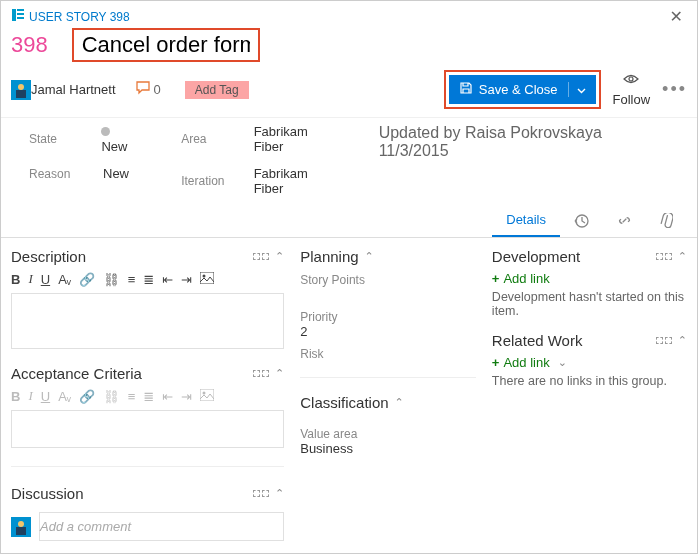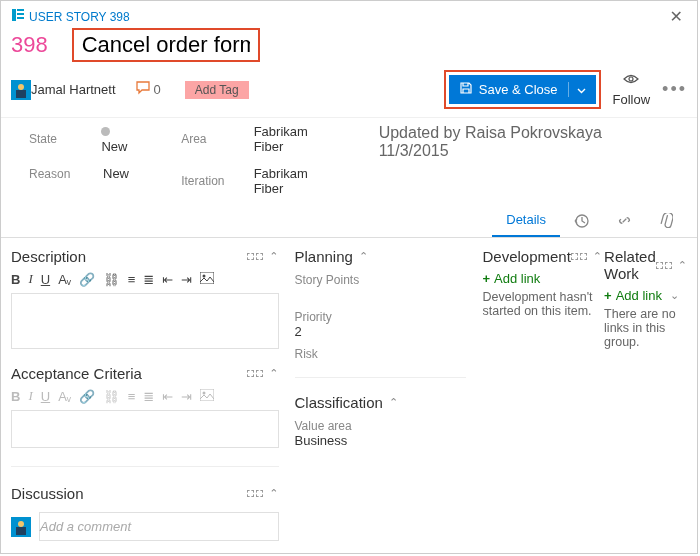--- a/index.html
+++ b/index.html
@@ -37,21 +37,21 @@
   .updated { margin-left: auto; color: #666; font-size: 16px; }
   
   .tabstrip { display: flex; justify-content: flex-end; border-bottom: 1px solid #ddd; padding: 0 10px; margin-top: 2px;}
   .tab { padding: 8px 14px; color: #777; cursor: pointer; display:flex; align-items:center;}
   .tab.active { color: #0078D7; border-bottom: 2px solid #0078D7; }
   .tab.icon-only svg { display:block; }
   
   .body { display: flex; padding: 10px; gap: 16px; }
   .colL { flex: 1.4; display: flex; flex-direction: column; gap: 16px; }
   .colM { flex: 0.9; display: flex; flex-direction: column; gap: 14px; }
-  .colR { flex: 1.0; display: flex; flex-direction: row; gap: 2px; }
+  .colR { flex: 1.0; display: flex; flex-direction: column; gap: 14px; }
   
   .section-head { display: flex; align-items: center; font-size: 15px; color: #333; }
   .section-head .h-title { font-weight: 400; }
   .section-head .h-actions { margin-left: auto; color: #888; font-size: 12px; display:flex; gap:6px; align-items:center;}
   .expand-btns { display:flex; gap:2px; }
   .sq { width:7px; height:7px; border:1px dashed #999; }
   .caret { font-size: 11px; color:#888; }
   
   .toolbar { display: flex; gap: 8px; padding: 6px 0; color: #444; font-size: 13px; align-items:center; flex-wrap:wrap;}
   .toolbar.dim { color: #bbb; }
@@ -291,21 +291,21 @@
           <div class="field-val">2</div>
           <div class="field-lbl">Risk</div>
         </div>
       </div>
       <hr class="hr">
       <div>
         <div class="section-head">
             <span class="h-title">Classification</span>
             <span class="caret" style="margin-left:6px">⌃</span>
           </div>
-        <div style="margin-top:8px">
+        <div style="margin-top:16px">
           <div class="field-lbl">Value area</div>
           <div class="field-val">Business</div>
         </div>
       </div>
     </div>
 
     <div class="colR">
       <div>
         <div class="section-head">
             <span class="h-title">Development</span>

